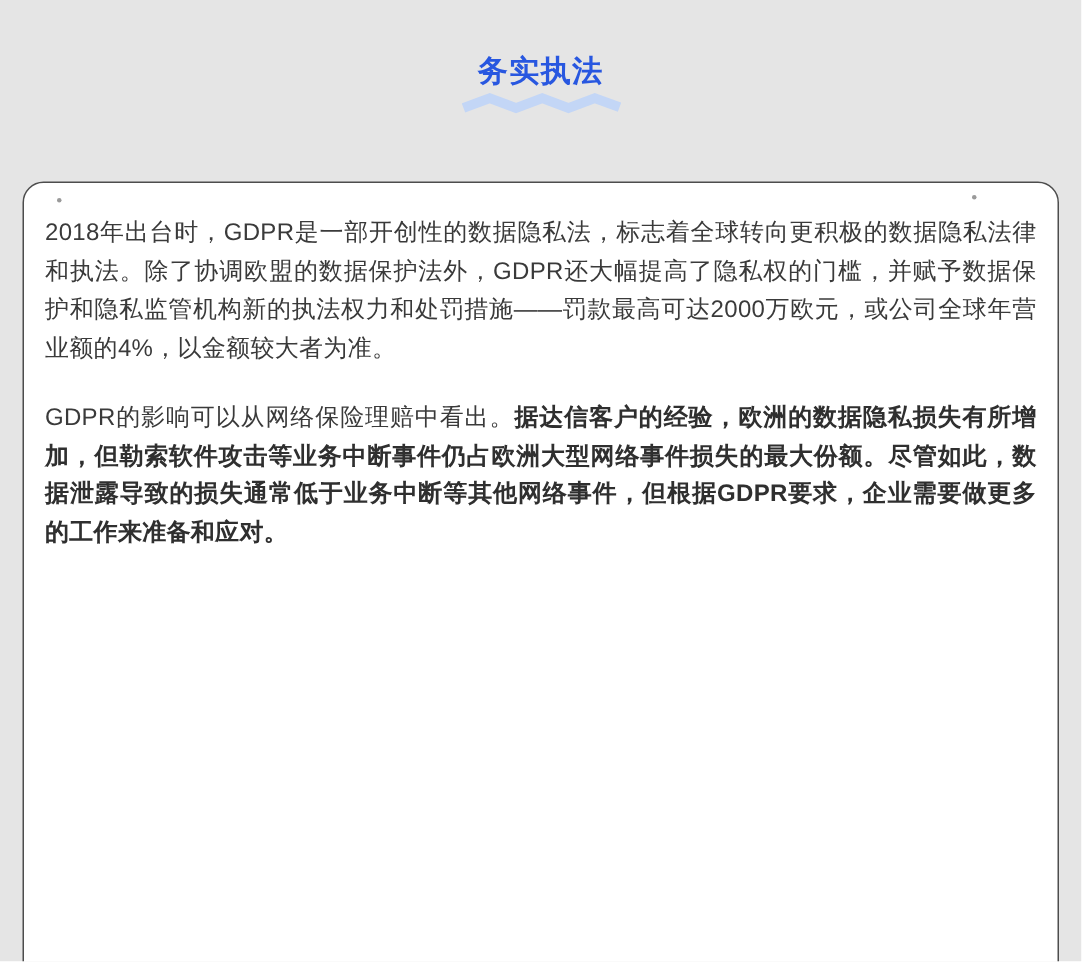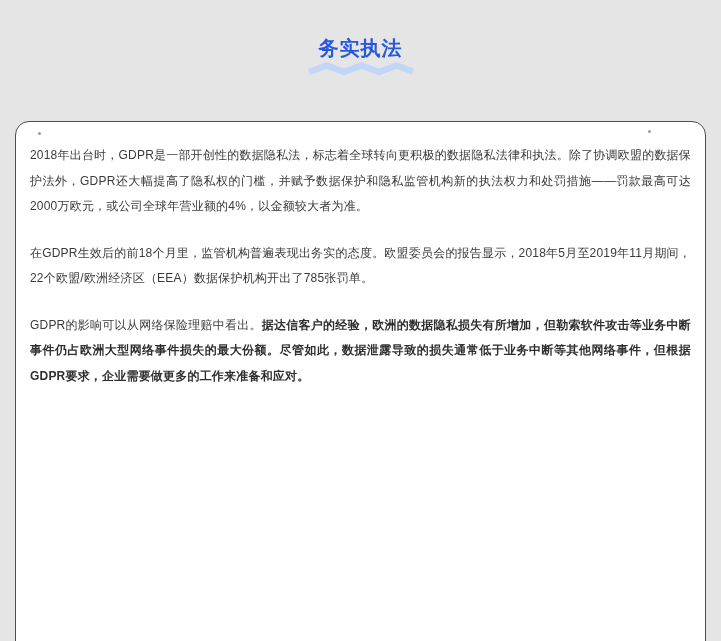--- a/index.html
+++ b/index.html
@@ -41,21 +41,21 @@
     width: 691px;
     height: 540px; 
     box-sizing: border-box;
     border: 1px solid #4d4d4d;
     border-radius: 14px;
     background: #ffffff;
     padding: 21px 14px 0 14px;
   }
   .para {
     margin: 0 0 21px 0;
-    font-size: 12px;
+    font-size: 16px;
     line-height: 25.5px;
     color: #3a3a3a;
     text-align: justify;
     text-justify: inter-ideograph;
     letter-spacing: 0.2px;
   }
   .para strong {
     font-weight: bold;
     color: #2f2f2f;
   }
@@ -81,19 +81,18 @@
     </svg>
   </div>
 
   <div class="article-box">
     <span class="corner-dot left"></span>
     <span class="corner-dot right"></span>
 
     <p class="para"><span>2018年出台时，GDPR是一部开创性的数据隐私法，标志着全球转向更积极的数据隐私法律和执法。除了协调欧盟的数据保护法外，GDPR还大幅提高了隐私权的门槛，并赋予数据保护和隐私监管机构新的执法权力和处罚措施——罚款最高可达2000万欧元，或公司全球年营业额的4%，以金额较大者为准。</span></p>
 
 
-    <p class="para"><span>在GDPR生效后的前18个月里，监管机构普遍表现出务实的态度。欧盟委员会的报告显示，2018年5月至2019年11月期间，22个欧盟/欧洲经济区（EEA）数据保护机构开出了785张罚单。</span></p>
 
 
     <p class="para"><span>GDPR的影响可以从网络保险理赔中看出。</span><strong>据达信客户的经验，欧洲的数据隐私损失有所增加，但勒索软件攻击等业务中断事件仍占欧洲大型网络事件损失的最大份额。尽管如此，数据泄露导致的损失通常低于业务中断等其他网络事件，但根据GDPR要求，企业需要做更多的工作来准备和应对。</strong></p>
   </div>
 
 </div>
 
 </body></html>

